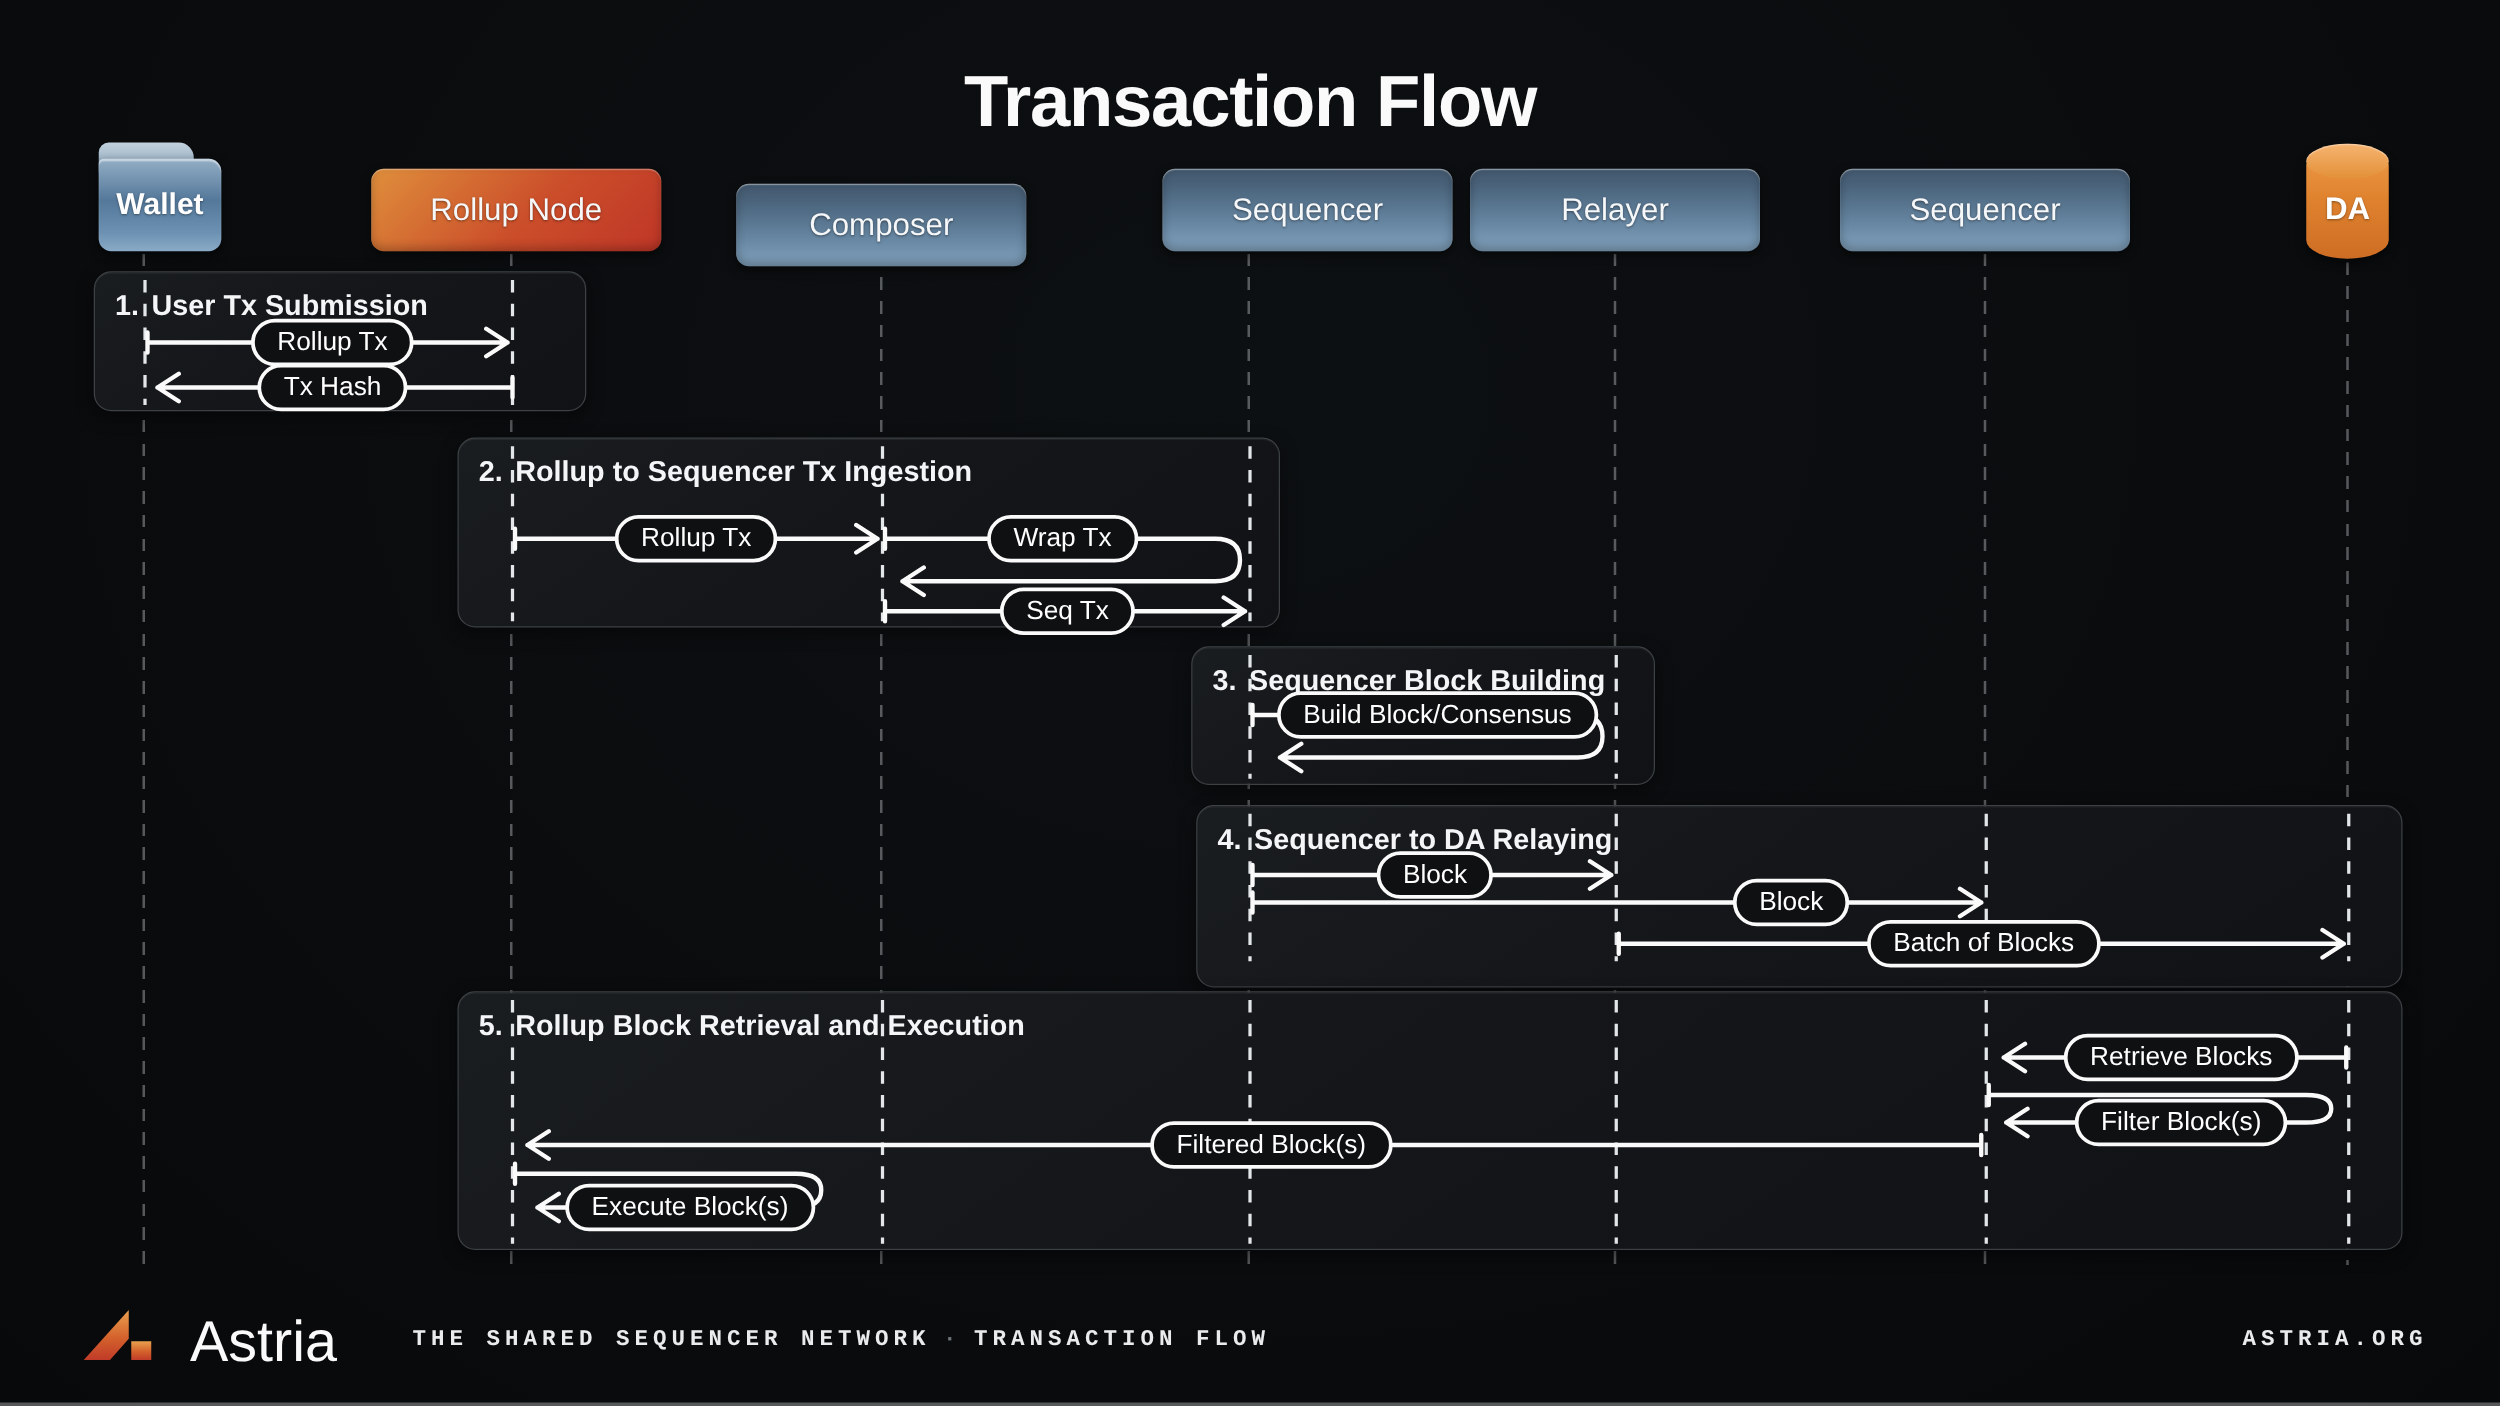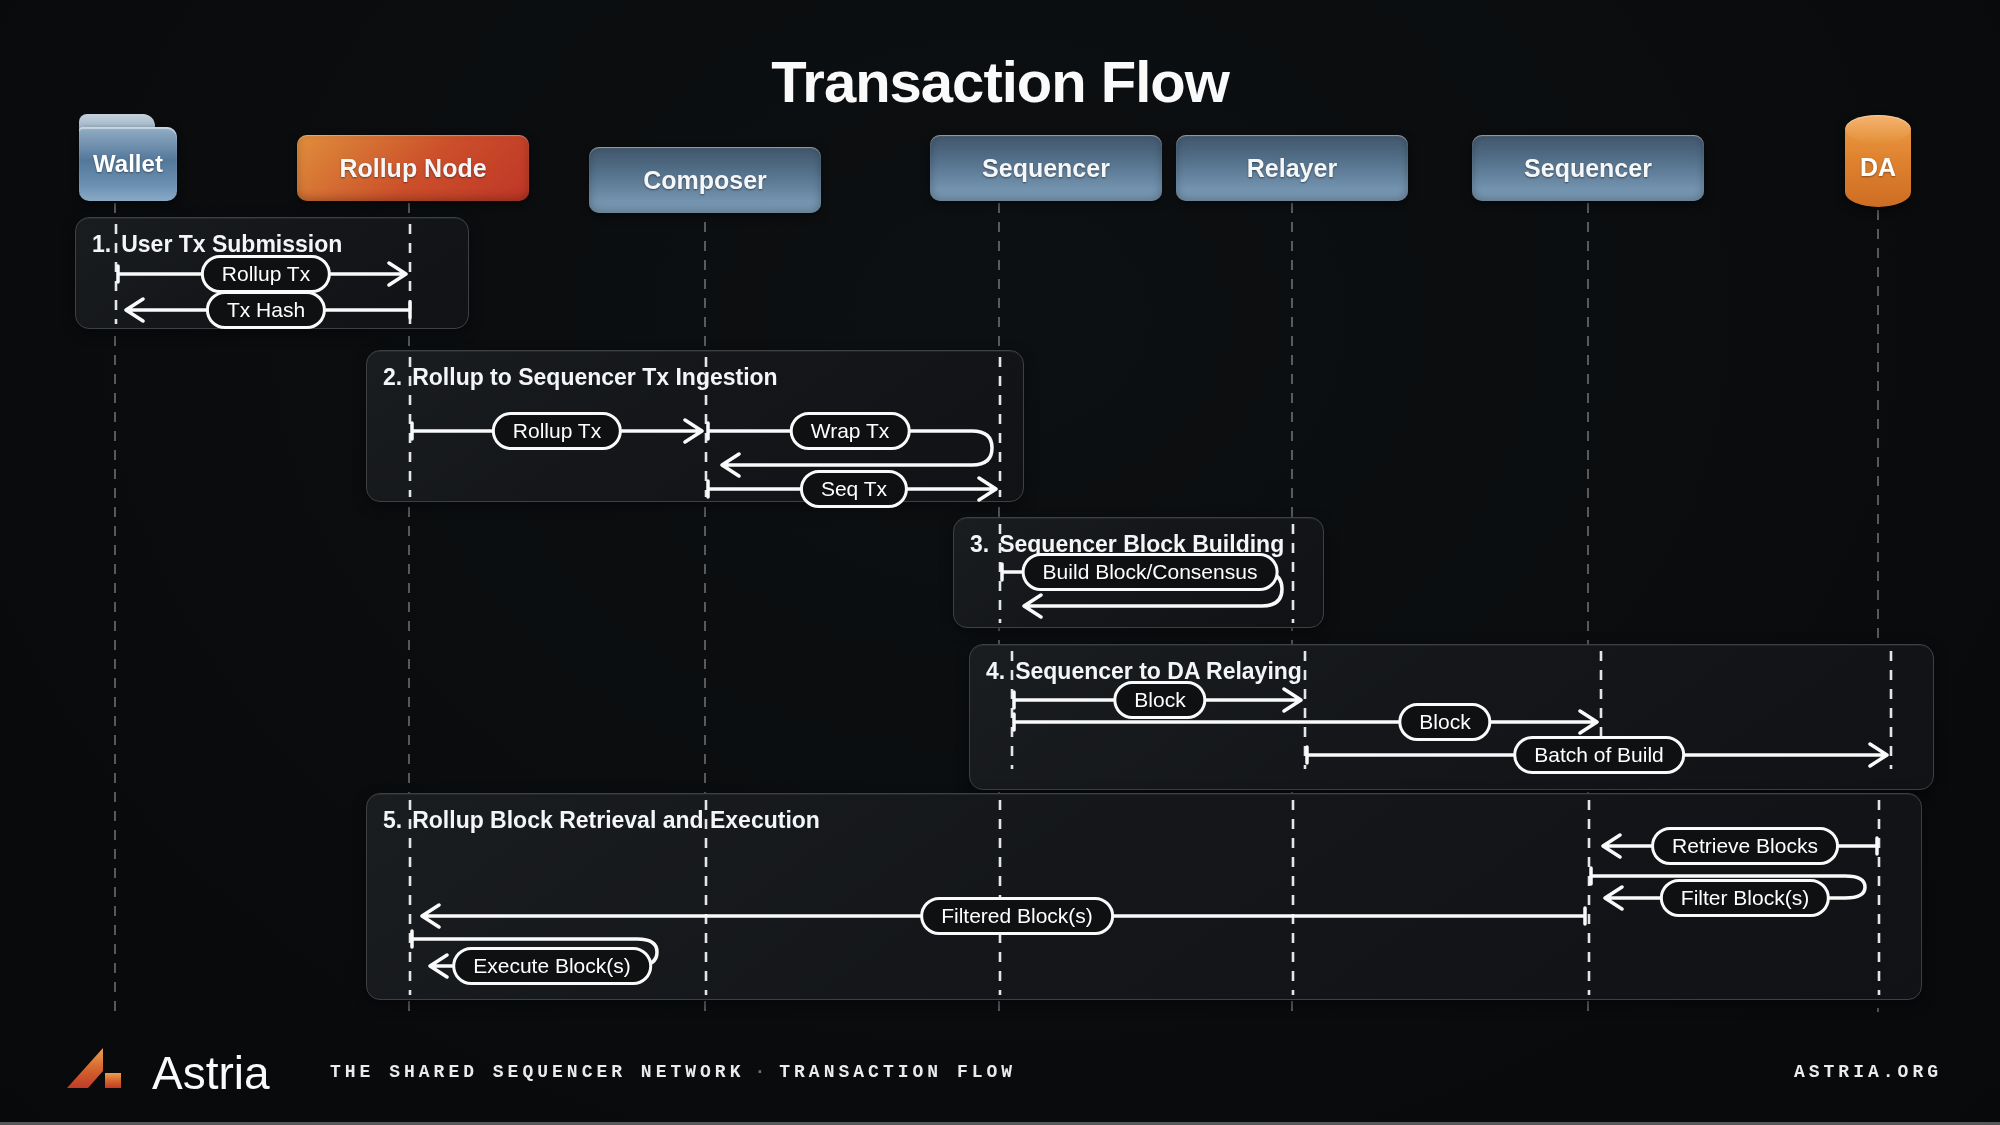--- a/index.html
+++ b/index.html
@@ -11,21 +11,21 @@
   }
   
   .main-title {
     position:absolute; left:0; right:0; top:48px; text-align:center;
     font-size:58px; font-weight:700; letter-spacing:-1px; color:#fafafa;
   }
   
   .actor-box {
     position:absolute; top:135px; width:232px; height:66px; border-radius:10px;
     display:flex; align-items:center; justify-content:center;
-    font-size:25px; font-weight:700; color:#f5f7f9;
+    font-size:25px; font-weight:400; color:#f5f7f9;
     text-shadow:0 1px 2px rgba(0,0,0,.45);
     background:linear-gradient(180deg,#41566b 0%,#4f6a83 30%,#6d8da9 75%,#82a2bd 100%);
     box-shadow:inset 0 1px 1px rgba(255,255,255,.45), inset 0 -3px 8px rgba(0,0,0,.28), 0 3px 8px rgba(0,0,0,.55);
   }
   .actor-box.accent {
     background:linear-gradient(135deg,#df8f3c 0%,#cb4e2a 55%,#bf3627 100%);
     box-shadow:inset 0 1px 1px rgba(255,255,255,.35), inset 0 -3px 8px rgba(0,0,0,.25), 0 3px 8px rgba(0,0,0,.55);
   }
   
   .wallet { position:absolute; left:79px; top:114px; width:98px; height:99px; }
@@ -166,36 +166,36 @@
       <span class="num">3.</span><span>Sequencer Block Building</span>
     </div>
     <svg width="371" height="111" viewBox="0 0 371 111">
       <path class="bright-ll" d="M46 6 V105"></path>
       <path class="bright-ll" d="M339 6 V105"></path>
       <path class="lines" d="M48 46 V62 M48 54 H308 Q328 54 328 71 Q328 88 308 88 H70 M70 88 l17 -11 M70 88 l17 11"></path>
     </svg>
     <div class="pill" style="left:196px; top:54px;text-align:right;">Build Block/Consensus</div>
   </div>
 
-  <div class="panel" style="left:957px; top:644px; width:965px; height:146px;margin-left:12px;">
+  <div class="panel" style="left:957px; top:644px; width:965px; height:146px;">
     <div class="ptitle">
       <span class="num">4.</span><span>Sequencer to DA Relaying</span>
     </div>
     <svg width="965" height="130" viewBox="0 0 965 130">
       <path class="bright-ll" d="M42 6 V124"></path>
       <path class="bright-ll" d="M335 6 V124"></path>
       <path class="bright-ll" d="M631 6 V124"></path>
       <path class="bright-ll" d="M921 6 V124"></path>
       <path class="lines" d="M44 47 V63 M44 55 H331 M331 55 l-17 -11 M331 55 l-17 11"></path>
       <path class="lines" d="M44 69 V85 M44 77 H627 M627 77 l-17 -11 M627 77 l-17 11"></path>
       <path class="lines" d="M337 102 V118 M337 110 H917 M917 110 l-17 -11 M917 110 l-17 11"></path>
     </svg>
     <div class="pill" style="left:190px; top:55px;">Block</div>
     <div class="pill" style="left:475px; top:77px;">Block</div>
-    <div class="pill" style="left:629px; top:110px;">Batch of Build</div>
+    <div class="pill" style="left:629px; top:110px;">Batch of Blocks</div>
   </div>
 
   <div class="panel" style="left:366px; top:793px; width:1556px; height:207px;">
     <div class="ptitle">
       <span class="num">5.</span><span>Rollup Block Retrieval and Execution</span>
     </div>
     <svg width="1556" height="207" viewBox="0 0 1556 207">
       <path class="bright-ll" d="M43 6 V201"></path>
       <path class="bright-ll" d="M339 6 V201"></path>
       <path class="bright-ll" d="M633 6 V201"></path>

